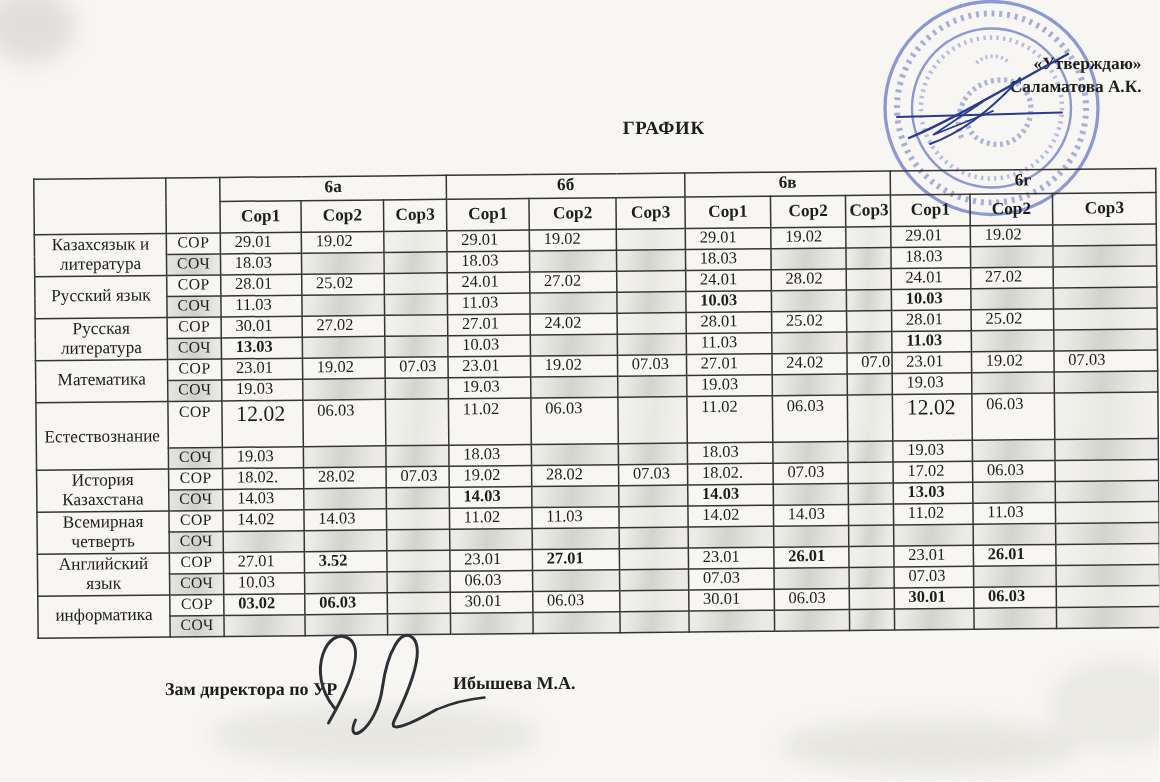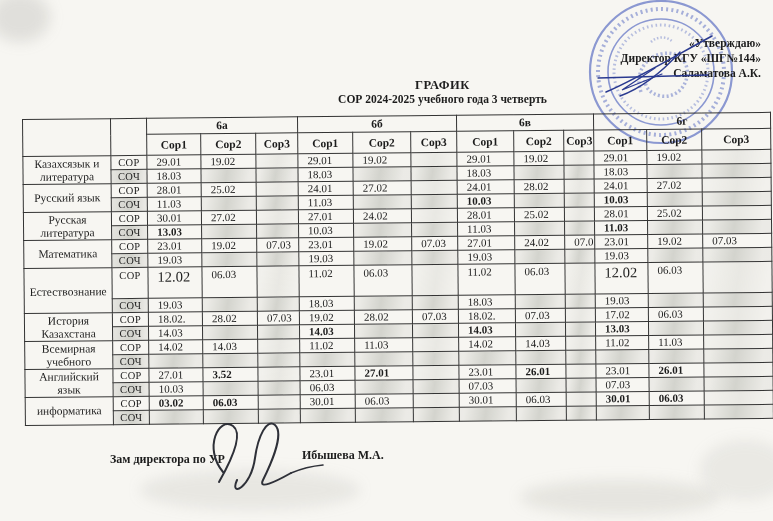--- a/index.html
+++ b/index.html
@@ -69,35 +69,33 @@
       <circle cx="76" cy="76" r="63" stroke-width="4" stroke-dasharray="2 3.2" opacity=".75"></circle>
       <circle cx="76" cy="76" r="53" stroke-width="1.6"></circle>
       <circle cx="76" cy="76" r="47" stroke-width="3" stroke-dasharray="1.6 2.8" opacity=".6"></circle>
       <path d="M56,96 C50,80 58,62 76,58 C94,54 104,66 102,80 C100,94 88,102 76,100 C66,98 60,92 60,84" stroke-width="3.5" stroke-dasharray="2 2.4" opacity=".7"></path>
       <path d="M66,46 C72,40 82,40 88,46" stroke-width="2.5" stroke-dasharray="1.5 2" opacity=".6"></path>
     </g>
   </svg>
 
   <div class="approval">
     <div>«Утверждаю»</div>
-    <div>Директор КГУ «ШГ№144»</div>
     <div>Саламатова А.К.</div>
   </div>
   <svg class="sig-overlay" viewBox="0 0 213 120">
     <g fill="none" stroke="#2a3a90" stroke-linecap="round">
       <path d="M38,68 L148,65" stroke-width="1.3"></path>
       <path d="M46,82 C75,70 115,46 152,26" stroke-width="1.6"></path>
       <path d="M60,86 C82,78 102,62 120,42" stroke-width="1.4"></path>
       <path d="M95,58 L62,80 L102,64" stroke-width="1.2"></path>
     </g>
   </svg>
 
   <div class="titles">
     <div class="t1">ГРАФИК</div>
-    <div class="t2">СОР 2024-2025 учебного года 3 четверть</div>
   </div>
 
   <div class="table-wrap">
     <table>
       <colgroup>
         <col style="width:88px">
           <col style="width:36px">
         <col style="width:54px">
           <col style="width:55px">
           <col style="width:42px">
@@ -316,21 +314,21 @@
             <td class="date empty-soch"></td>
             <td class="date empty-soch"></td>
             <td class="date b">14.03</td>
             <td class="date empty-soch"></td>
             <td class="date empty-soch"></td>
             <td class="date b">13.03</td>
             <td class="date empty-soch"></td>
             <td class="date empty-soch"></td>
           </tr>
           <tr class="sor-row">
-            <td class="subject" rowspan="2">Всемирная учебного</td>
+            <td class="subject" rowspan="2">Всемирная четверть</td>
             <td class="rowlabel">СОР</td>
             <td class="date">14.02</td>
             <td class="date">14.03</td>
             <td class="date empty-sor"></td>
             <td class="date">11.02</td>
             <td class="date">11.03</td>
             <td class="date empty-sor"></td>
             <td class="date">14.02</td>
             <td class="date">14.03</td>
             <td class="date empty-sor"></td>

